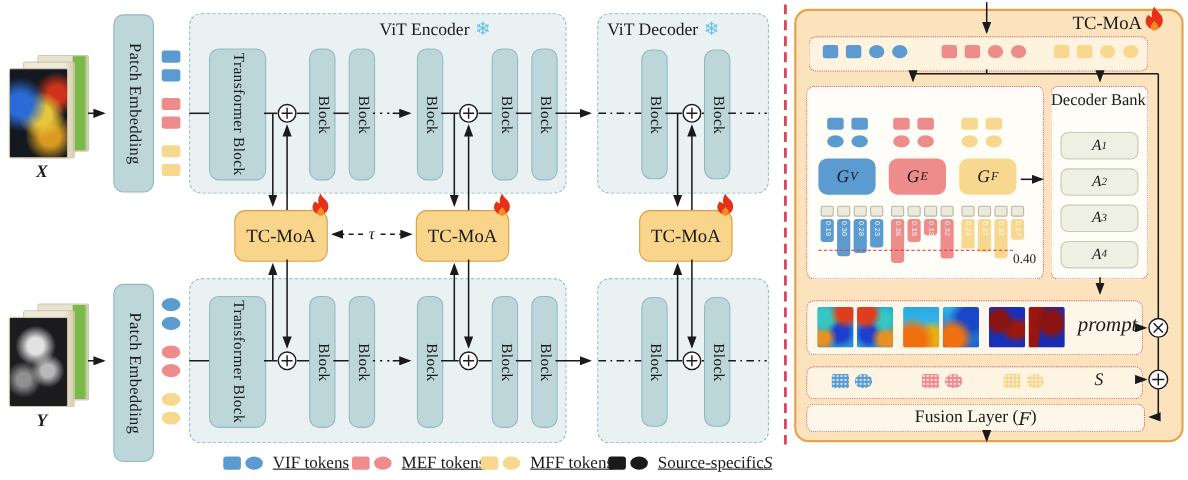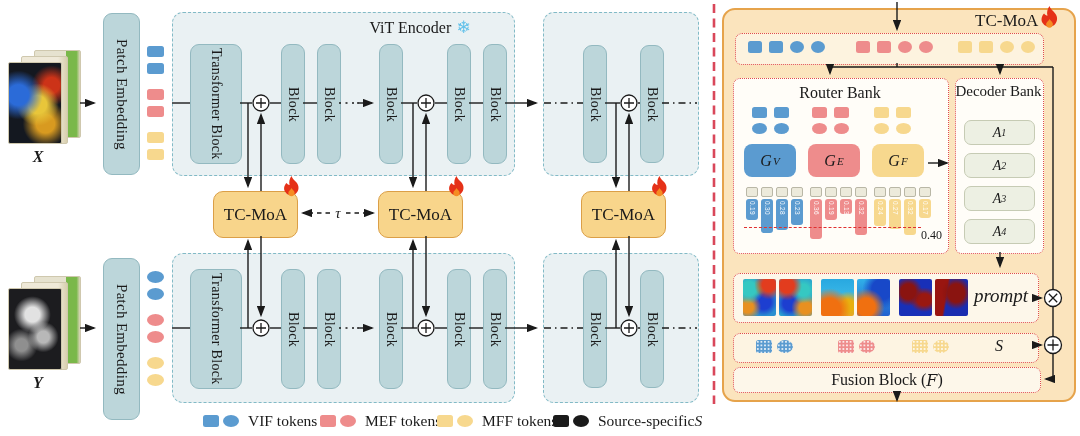--- a/index.html
+++ b/index.html
@@ -4,21 +4,21 @@
 <style>
   html,body{margin:0;padding:0;background:#fff;}
   #canvas{position:relative;width:1080px;height:436px;background:#fff;overflow:hidden;
           font-family:"Liberation Serif","DejaVu Serif",serif;color:#1a1a1a;}
   .abs{position:absolute;}
   
   .blk{position:absolute;background:#bcd6da;border:1px solid #93b9c0;border-radius:9px;
        display:flex;align-items:center;justify-content:center;}
   .vtext{writing-mode:vertical-lr;text-align:center;font-size:14px;line-height:1.45;letter-spacing:.3px;}
   .encbox{position:absolute;background:#eaf1f3;border:1.7px dashed #82bac6;border-radius:11px;}
-  .encLabel{position:absolute;font-size:16px;text-align:center;white-space:nowrap;}
+  .encLabel{position:absolute;font-size:16px;text-align:left;white-space:nowrap;}
   .flake{color:#64c2ea;font-size:17px;margin-left:5px;font-family:"DejaVu Sans",sans-serif;}
   .tcmoa{position:absolute;background:#f8d58b;border:1.7px solid #db9f47;border-radius:10px;
          display:flex;align-items:center;justify-content:center;font-size:17px;}
   .fire{position:absolute;}
   
   .tok{display:inline-block;}
   .sq{border-radius:2.5px;} .el{border-radius:50%;}
   .c-b{background:#5b9bd0;} .c-p{background:#ee8c8c;} .c-y{background:#f7d88e;}
   .dotted{background-image:radial-gradient(circle,rgba(255,255,255,.8) .9px,transparent 1.1px);
           background-size:3.6px 3.6px;}
@@ -53,21 +53,21 @@
     radial-gradient(circle at 82% 72%,#e8b010 0 16%,transparent 38%),
     linear-gradient(180deg,#28a8e0 0%,#3ab8e8 48%,#f0a030 100%);}
   .pimg4{background:radial-gradient(circle at 28% 76%,#f07010 0 24%,transparent 50%),
     radial-gradient(circle at 76% 28%,#1848c8 0 28%,transparent 54%),
     linear-gradient(180deg,#30b0e8,#2060d0);}
   .pimg5{background:radial-gradient(ellipse at 28% 34%,#8a1410 0 22%,transparent 42%),
     radial-gradient(ellipse at 76% 56%,#9a1810 0 20%,transparent 42%),#1830b8;}
   .pimg6{background:radial-gradient(ellipse at 64% 38%,#8a1410 0 28%,transparent 50%),
     linear-gradient(100deg,#991510 0 34%,#1a2cb0 40%);}
   .photo{position:absolute;border:1px solid #cfc8ae;border-radius:2px;}
-  .legend-item{position:absolute;display:flex;align-items:center;font-size:15.5px;}
+  .legend-item{position:absolute;display:flex;align-items:center;font-size:15.5px;text-decoration:underline;}
   .overlay{position:absolute;left:0;top:0;z-index:6;pointer-events:none;}
   .italic{font-style:italic;}
   .serifF{font-style:italic;font-family:"DejaVu Serif",serif;}
 </style>
 </head>
 <body>
 
 <div id="canvas">
 
   <div class="abs" style="left:8px;top:50px;width:80px;height:104px;">
@@ -113,20 +113,23 @@
     <span class="tok el c-p" style="width:17px;height:12px;margin-bottom:14px;"></span>
     <span class="tok el c-y" style="width:17px;height:12px;margin-bottom:5px;"></span>
     <span class="tok el c-y" style="width:17px;height:12px;"></span>
   </div>
 
   <div class="encbox" style="left:172px;top:12px;width:341px;height:162px;"></div>
   <div class="encLabel" style="left:345px;top:17px;width:150px;">
     <span>ViT Encoder</span><span class="flake">❄</span>
   </div>
   <div class="encbox" style="left:543px;top:12px;width:154px;height:162px;"></div>
+  <div class="encLabel" style="left:552px;top:17px;width:132px;">
+    <span>ViT Decoder</span><span class="flake">❄</span>
+  </div>
   <div class="encbox" style="left:172px;top:253px;width:341px;height:148px;"></div>
   <div class="encbox" style="left:543px;top:253px;width:154px;height:148px;"></div>
 
   <div class="blk" style="left:190px;top:44px;width:50px;height:118px;">
       <span class="vtext">Transformer Block</span>
     </div>
   <div class="blk" style="left:281px;top:44px;width:22px;height:118px;">
       <span class="vtext">Block</span>
     </div>
   <div class="blk" style="left:317px;top:44px;width:22px;height:118px;">
@@ -235,21 +238,20 @@
     <span class="tok sq c-p" style="width:14px;height:12px;position:absolute;left:129px;"></span>
     <span class="tok el c-p" style="width:14px;height:12px;position:absolute;left:150px;"></span>
     <span class="tok el c-p" style="width:14px;height:12px;position:absolute;left:171px;"></span>
     <span class="tok sq c-y" style="width:14px;height:12px;position:absolute;left:210px;"></span>
     <span class="tok sq c-y" style="width:14px;height:12px;position:absolute;left:231px;"></span>
     <span class="tok el c-y" style="width:14px;height:12px;position:absolute;left:252px;"></span>
     <span class="tok el c-y" style="width:14px;height:12px;position:absolute;left:273px;"></span>
   </div>
 
   <div class="dbox" style="left:733px;top:78px;width:214px;height:174px;background:#fffdf8;"></div>
-  <div class="abs" style="left:733px;top:84px;width:214px;text-align:center;font-size:16px;">Router Bank</div>
 
   <div class="abs" style="left:752px;top:107px;width:37px;">
     <span class="tok sq c-b" style="width:15px;height:11px;position:absolute;left:0;top:0;"></span>
     <span class="tok sq c-b" style="width:15px;height:11px;position:absolute;left:22px;top:0;"></span>
     <span class="tok el c-b" style="width:15px;height:11px;position:absolute;left:0;top:16px;"></span>
     <span class="tok el c-b" style="width:15px;height:11px;position:absolute;left:22px;top:16px;"></span>
   </div>
   <div class="abs" style="left:812px;top:107px;width:37px;">
     <span class="tok sq c-p" style="width:15px;height:11px;position:absolute;left:0;top:0;"></span>
     <span class="tok sq c-p" style="width:15px;height:11px;position:absolute;left:22px;top:0;"></span>
@@ -376,35 +378,35 @@
       <sub>4</sub>
     </div>
 
   <div class="dbox" style="left:733px;top:273px;width:304px;height:48px;background:#fdf7ea;"></div>
   <div class="pimg pimg1" style="left:743px;top:279px;"></div>
   <div class="pimg pimg2" style="left:779px;top:279px;"></div>
   <div class="pimg pimg3" style="left:821px;top:279px;"></div>
   <div class="pimg pimg4" style="left:857px;top:279px;"></div>
   <div class="pimg pimg5" style="left:899px;top:279px;"></div>
   <div class="pimg pimg6" style="left:935px;top:279px;"></div>
-  <div class="abs italic" style="left:968px;top:285px;width:66px;text-align:center;font-size:19px;">prompt</div>
+  <div class="abs italic" style="left:968px;top:285px;width:66px;text-align:right;font-size:19px;">prompt</div>
 
   <div class="dbox" style="left:733px;top:333px;width:304px;height:28px;background:#fdf4e2;"></div>
   <div class="abs" style="left:756px;top:340px;">
     <span class="tok sq c-b dotted" style="width:16px;height:13px;position:absolute;left:0;"></span>
     <span class="tok el c-b dotted" style="width:16px;height:13px;position:absolute;left:21px;"></span>
     <span class="tok sq c-p dotted" style="width:16px;height:13px;position:absolute;left:82px;"></span>
     <span class="tok el c-p dotted" style="width:16px;height:13px;position:absolute;left:103px;"></span>
     <span class="tok sq c-y dotted" style="width:16px;height:13px;position:absolute;left:156px;"></span>
     <span class="tok el c-y dotted" style="width:16px;height:13px;position:absolute;left:177px;"></span>
   </div>
   <div class="abs italic" style="left:995px;top:337px;font-size:16px;">S</div>
 
   <div class="dbox" style="left:733px;top:367px;width:306px;height:24px;background:#fdf7ea;display:flex;align-items:center;justify-content:center;font-size:16px;">
-    <span>Fusion Block (</span>
+    <span>Fusion Layer (</span>
       <span class="serifF">F</span>
       <span>)</span>
   </div>
 
   <svg class="overlay" width="1080" height="436" viewBox="0 0 1080 436">
     <defs>
       <marker id="ah" viewBox="0 0 8 6" refX="6.5" refY="3" markerWidth="8" markerHeight="6" orient="auto-start-reverse">
         <path d="M0 0 L8 3 L0 6 Z" fill="#1a1a1a"></path>
       </marker>
     </defs>

